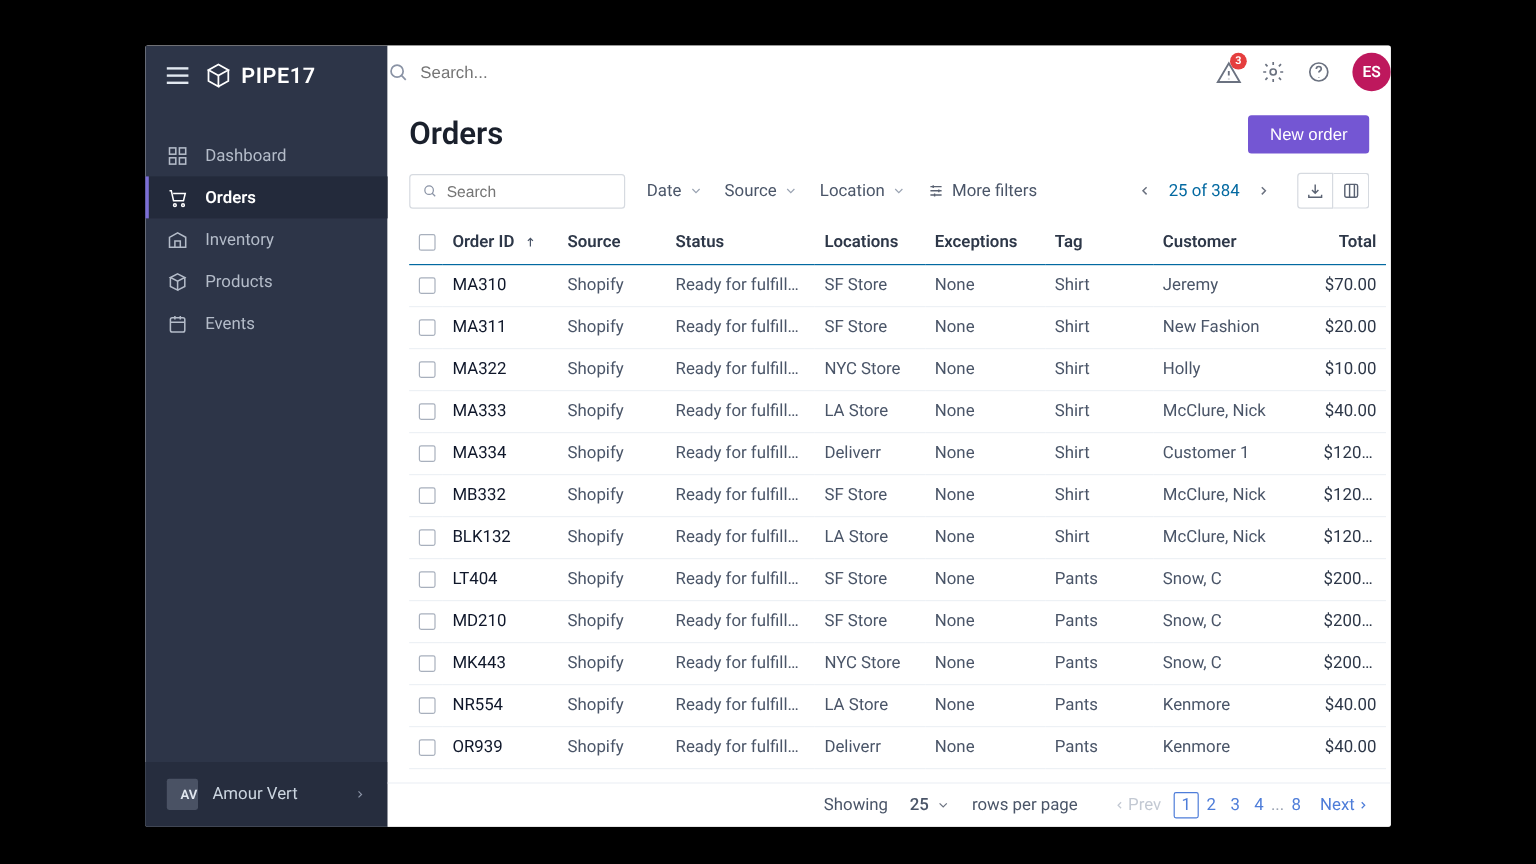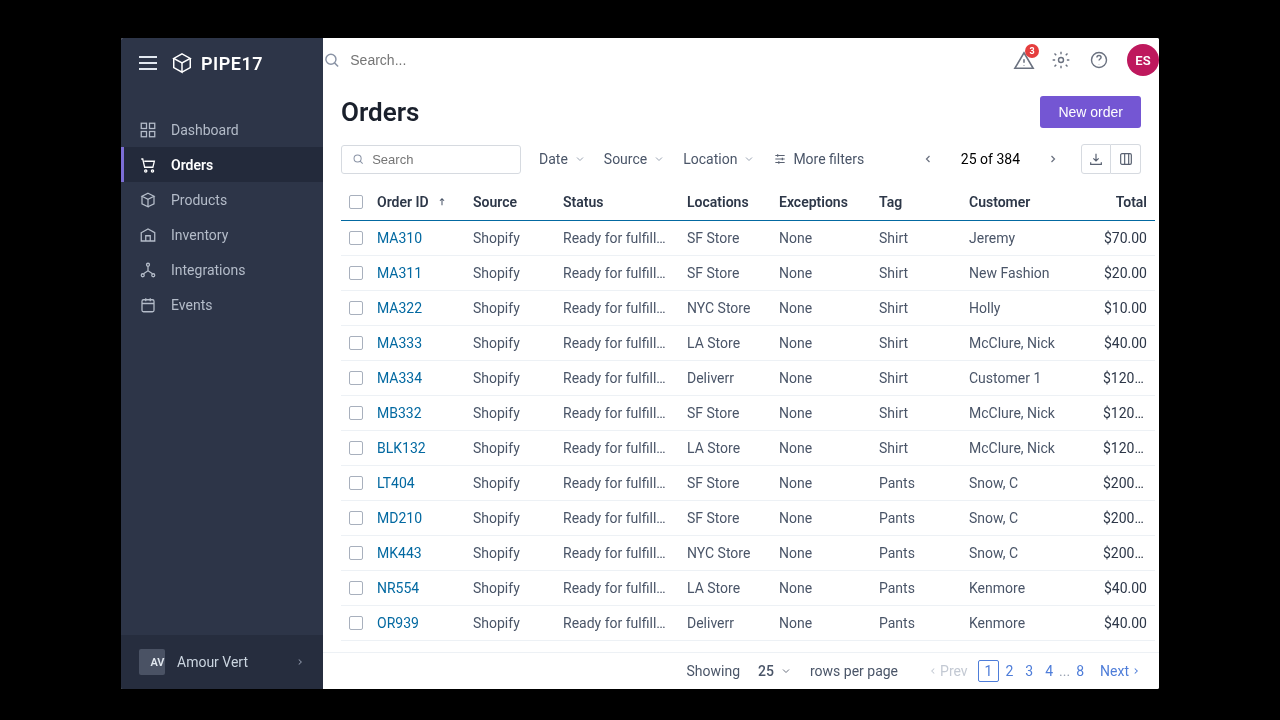--- a/index.html
+++ b/index.html
@@ -36,33 +36,33 @@
 .page-head { display: flex; align-items: center; justify-content: space-between; padding: 14px 18px 10px 18px; }
 .page-title { font-size: 26px; font-weight: 600; color: #1a202c; }
 .btn-primary { background: #7456d3; color: #fff; border: none; padding: 8px 18px; border-radius: 3px; font-size: 14px; cursor: pointer; }
 
 .filters { display: flex; align-items: center; padding: 6px 18px 10px 18px; gap: 18px; }
 .search-local { display: flex; align-items: flex-start; gap: 8px; border: 1px solid #d6dae0; border-radius: 3px; padding: 6px 10px; width: 180px; color: #a0aec0; }
 .search-local input { border: none; outline: none; font-size: 13px; width: 100%; }
 .filter-pill { display: flex; align-items: center; gap: 6px; font-size: 14px; color: #4a5568; cursor: pointer; }
 .filter-pill .chev { color: #9aa3b2; }
 .filters-spacer { flex: 1; }
-.pager-compact { display: flex; align-items: center; gap: 23px; color: #000000; font-size: 14px; justify-content: space-between; }
+.pager-compact { display: flex; align-items: center; gap: 10px; color: #0369a1; font-size: 14px; justify-content: space-between; }
 .pager-compact .arrow { cursor: pointer; color: #6b7280; padding: 4px; }
 .icon-square { width: 30px; height: 30px; border: 1px solid #d6dae0; border-radius: 3px; display: flex; align-items: center; justify-content: center; cursor: pointer; color: #5a6272; }
 .icon-pair { display: flex; }
 .icon-pair .icon-square:first-child { border-top-right-radius:0; border-bottom-right-radius:0; }
 .icon-pair .icon-square:last-child { border-left:none; border-top-left-radius:0; border-bottom-left-radius:0; }
 
 
 .table-wrap { flex: 1; overflow: hidden; padding: 0 18px; }
 table { width: 100%; border-collapse: collapse; table-layout: fixed; }
 thead th { text-align: left; font-weight: 600; font-size: 14px; color: #2d3748; padding: 10px 8px; border-bottom: 1px solid #0369a1; white-space: nowrap; }
 tbody td { padding: 9px 8px; font-size: 14px; color: #4a5568; border-bottom: 1px solid #edf1f5; white-space: nowrap; overflow: hidden; text-overflow: ellipsis; }
-tbody td.link { color: #0369a1; cursor: pointer; }
+tbody td.link { color: #0f172a; cursor: pointer; }
 tbody td.num { text-align: right; color: #2d3748; }
 thead th.num { text-align: right; }
 .chk { width: 14px; height: 14px; border: 1.5px solid #a8b0bd; border-radius: 2px; cursor: pointer; }
 col.c-chk { width: 28px; } col.c-id { width: 96px; } col.c-src { width: 90px; } col.c-status { width: 124px; } col.c-loc { width: 92px; } col.c-exc { width: 100px; } col.c-tag { width: 90px; } col.c-cust { width: 134px; } col.c-total { width: 60px; }
 
 
 .table-footer { display: flex; align-items: center; padding: 10px 18px; font-size: 14px; color: #4a5568; border-top: 1px solid #edf1f5; }
 .table-footer .left-spacer { flex: 1; }
 .rows-sel { display: flex; align-items: center; gap: 6px; }
 .rows-sel .val { font-weight: 500; }
@@ -110,41 +110,32 @@
       <div class="nav-item active">
         <svg class="nav-icon" viewBox="0 0 24 24" fill="none" stroke="currentColor" stroke-width="1.7">
               <circle cx="9" cy="20" r="1.5"></circle>
               <circle cx="18" cy="20" r="1.5"></circle>
               <path d="M3 4h2l2.5 11h11l2-8H7"></path>
             </svg>
         <span>Orders</span>
       </div>
       <div class="nav-item">
         <svg class="nav-icon" viewBox="0 0 24 24" fill="none" stroke="currentColor" stroke-width="1.7">
+              <path d="M3 9 L12 4 L21 9 V20 H3 Z"></path>
+              <path d="M9 20 V13 H15 V20"></path>
+            </svg>
+        <span>Inventory</span>
+      </div>
+      <div class="nav-item">
+        <svg class="nav-icon" viewBox="0 0 24 24" fill="none" stroke="currentColor" stroke-width="1.7">
               <path d="M12 3 L20 7 L12 11 L4 7 Z"></path>
               <path d="M4 7 V17 L12 21 V11"></path>
               <path d="M20 7 V17 L12 21"></path>
             </svg>
         <span>Products</span>
-      </div>
-      <div class="nav-item">
-        <svg class="nav-icon" viewBox="0 0 24 24" fill="none" stroke="currentColor" stroke-width="1.7">
-              <path d="M3 9 L12 4 L21 9 V20 H3 Z"></path>
-              <path d="M9 20 V13 H15 V20"></path>
-            </svg>
-        <span>Inventory</span>
-      </div>
-      <div class="nav-item">
-        <svg class="nav-icon" viewBox="0 0 24 24" fill="none" stroke="currentColor" stroke-width="1.7">
-              <circle cx="12" cy="5" r="2"></circle>
-              <circle cx="5" cy="19" r="2"></circle>
-              <circle cx="19" cy="19" r="2"></circle>
-              <path d="M12 7 V13 M12 13 L6 17 M12 13 L18 17"></path>
-            </svg>
-        <span>Integrations</span>
       </div>
       <div class="nav-item">
         <svg class="nav-icon" viewBox="0 0 24 24" fill="none" stroke="currentColor" stroke-width="1.7">
               <rect x="4" y="5" width="16" height="16" rx="2"></rect>
               <path d="M4 10 H20 M9 3 V7 M15 3 V7"></path>
             </svg>
         <span>Events</span>
       </div>
     </nav>
     <div class="sidebar-footer">

